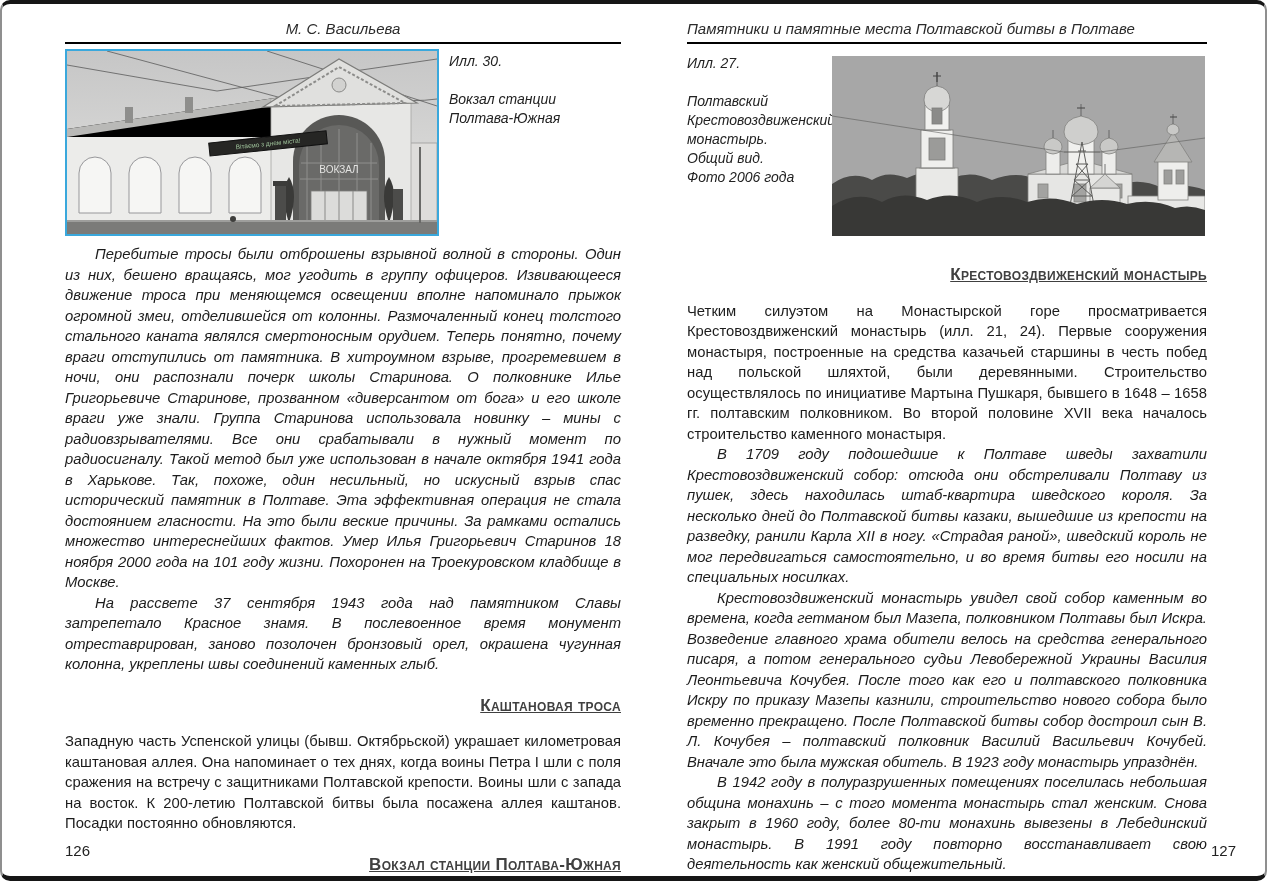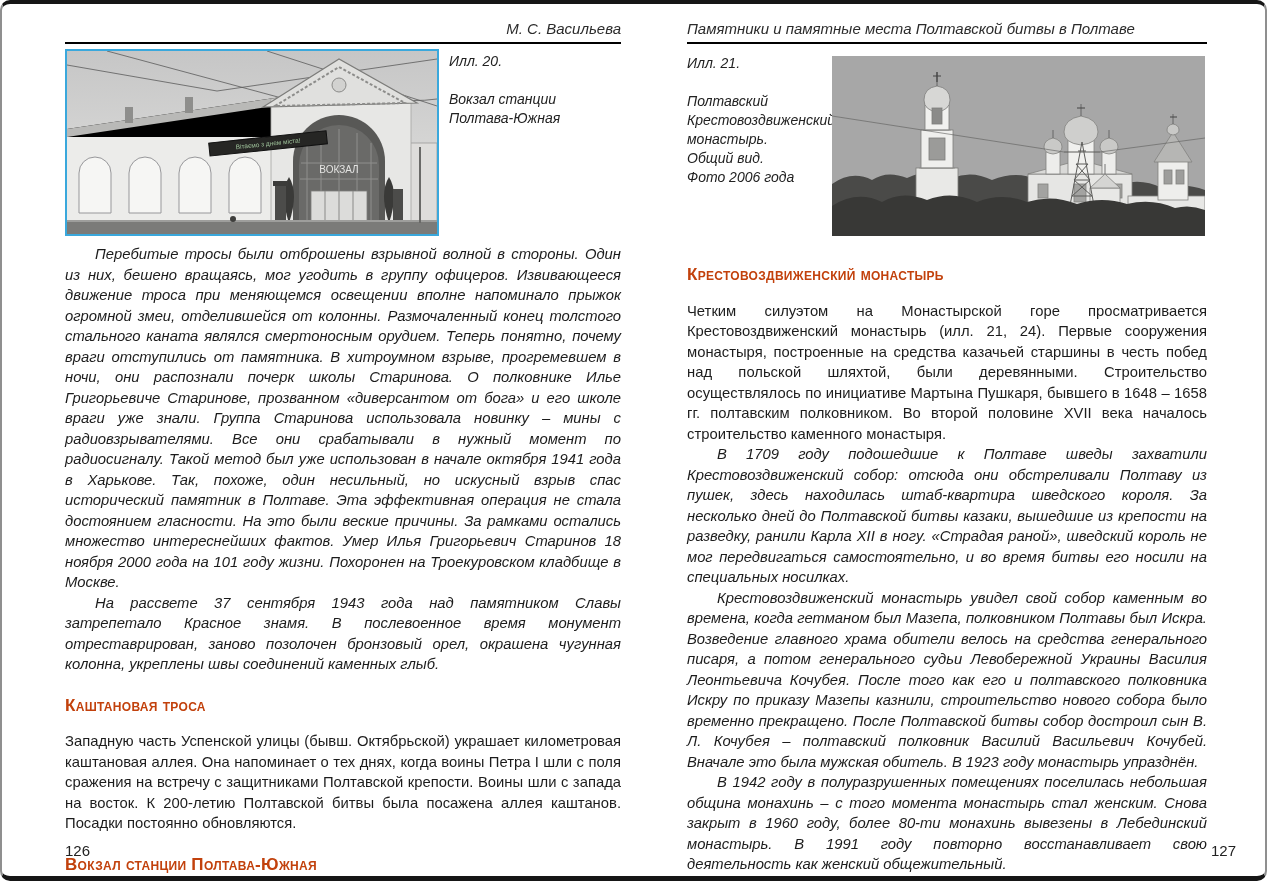--- a/index.html
+++ b/index.html
@@ -7,21 +7,21 @@
     position:relative; width:1267px; height:881px; box-sizing:border-box;
     background:#ffffff; overflow:hidden;
     border:2px solid #8f8f8f; border-top:4px solid #161616; border-bottom:5px solid #161616;
     border-radius:10px;
     font-family:"Liberation Sans", sans-serif; color:#1c1c1c;
   }
   .running-head {
     position:absolute; top:16px; font-style:italic; font-size:15px; color:#2b2b2b;
     border-bottom:2px solid #000; padding-bottom:5px;
   }
-  .rh-left  { left:63px;  width:556px; text-align:right; }
+  .rh-left  { left:63px;  width:556px; text-align:center; }
   .rh-right { left:685px; width:520px; }
 
   .fig-station {
     position:absolute; left:63px; top:45px; width:374px; height:187px;
     box-sizing:border-box; border:2px solid #3aa8dc; background:#d6d6d6;
   }
   .fig-monastery {
     position:absolute; left:830px; top:52px; width:373px; height:180px; background:#a8a8a8;
   }
   .fig-station svg, .fig-monastery svg { display:block; width:100%; height:100%; }
@@ -32,21 +32,21 @@
   .cap-label { margin-bottom:19px; }
   .cap-text  { white-space:pre-line; }
 
   .col { position:absolute; top:240px; font-size:14.8px; line-height:20.5px; text-align:justify; }
   .col-left  { left:63px;  width:556px; }
   .col-right { left:685px; width:520px; }
   .col p { margin:0; }
   .col p.indent { text-indent:30px;font-style:italic; }
   .section-heading {
     font-weight:bold; font-variant:small-caps; font-size:17px; letter-spacing:.3px;
-    margin:21px 0 15px 0; text-align:left; color:#c2410c;
+    margin:21px 0 15px 0; text-align:right; color:#404040;text-decoration:underline;
   }
   .pageno { position:absolute; top:838px; font-size:15px; color:#222; }
   .pn-left  { left:63px; }
   .pn-right { left:714px; width:520px; text-align:right; }
 </style>
 </head>
 <body>
 
 <div id="spread">
 
@@ -123,27 +123,27 @@
         <rect x="206" y="130" width="15" height="5" fill="#3c3c3a"></rect>
       <rect x="326" y="138" width="10" height="34" fill="#4c4c4a"></rect>
 
       <rect x="0" y="170" width="370" height="13" fill="#7b7b79"></rect>
       <rect x="0" y="169" width="370" height="2" fill="#9e9e9c"></rect>
       <rect x="352" y="96" width="2" height="76" fill="#6a6a68"></rect>
       <circle cx="166" cy="168" r="3" fill="#3e3e3c"></circle>
     </svg>
   </figure>
   <div class="caption cap-station">
-    <div class="cap-label">Илл. 20.</div>
+    <div class="cap-label">Илл. 30.</div>
     <div class="cap-text">Вокзал станции
 Полтава-Южная</div>
   </div>
 
   <div class="caption cap-monastery">
-    <div class="cap-label">Илл. 21.</div>
+    <div class="cap-label">Илл. 27.</div>
     <div class="cap-text">Полтавский
 Крестовоздвиженский
 монастырь.
 Общий вид.
 Фото 2006 года</div>
   </div>
   <figure class="fig-monastery" style="margin:0">
     <svg viewBox="0 0 373 180" preserveAspectRatio="none">
       <rect x="0" y="0" width="373" height="180" fill="#a7a7a7"></rect>
 

